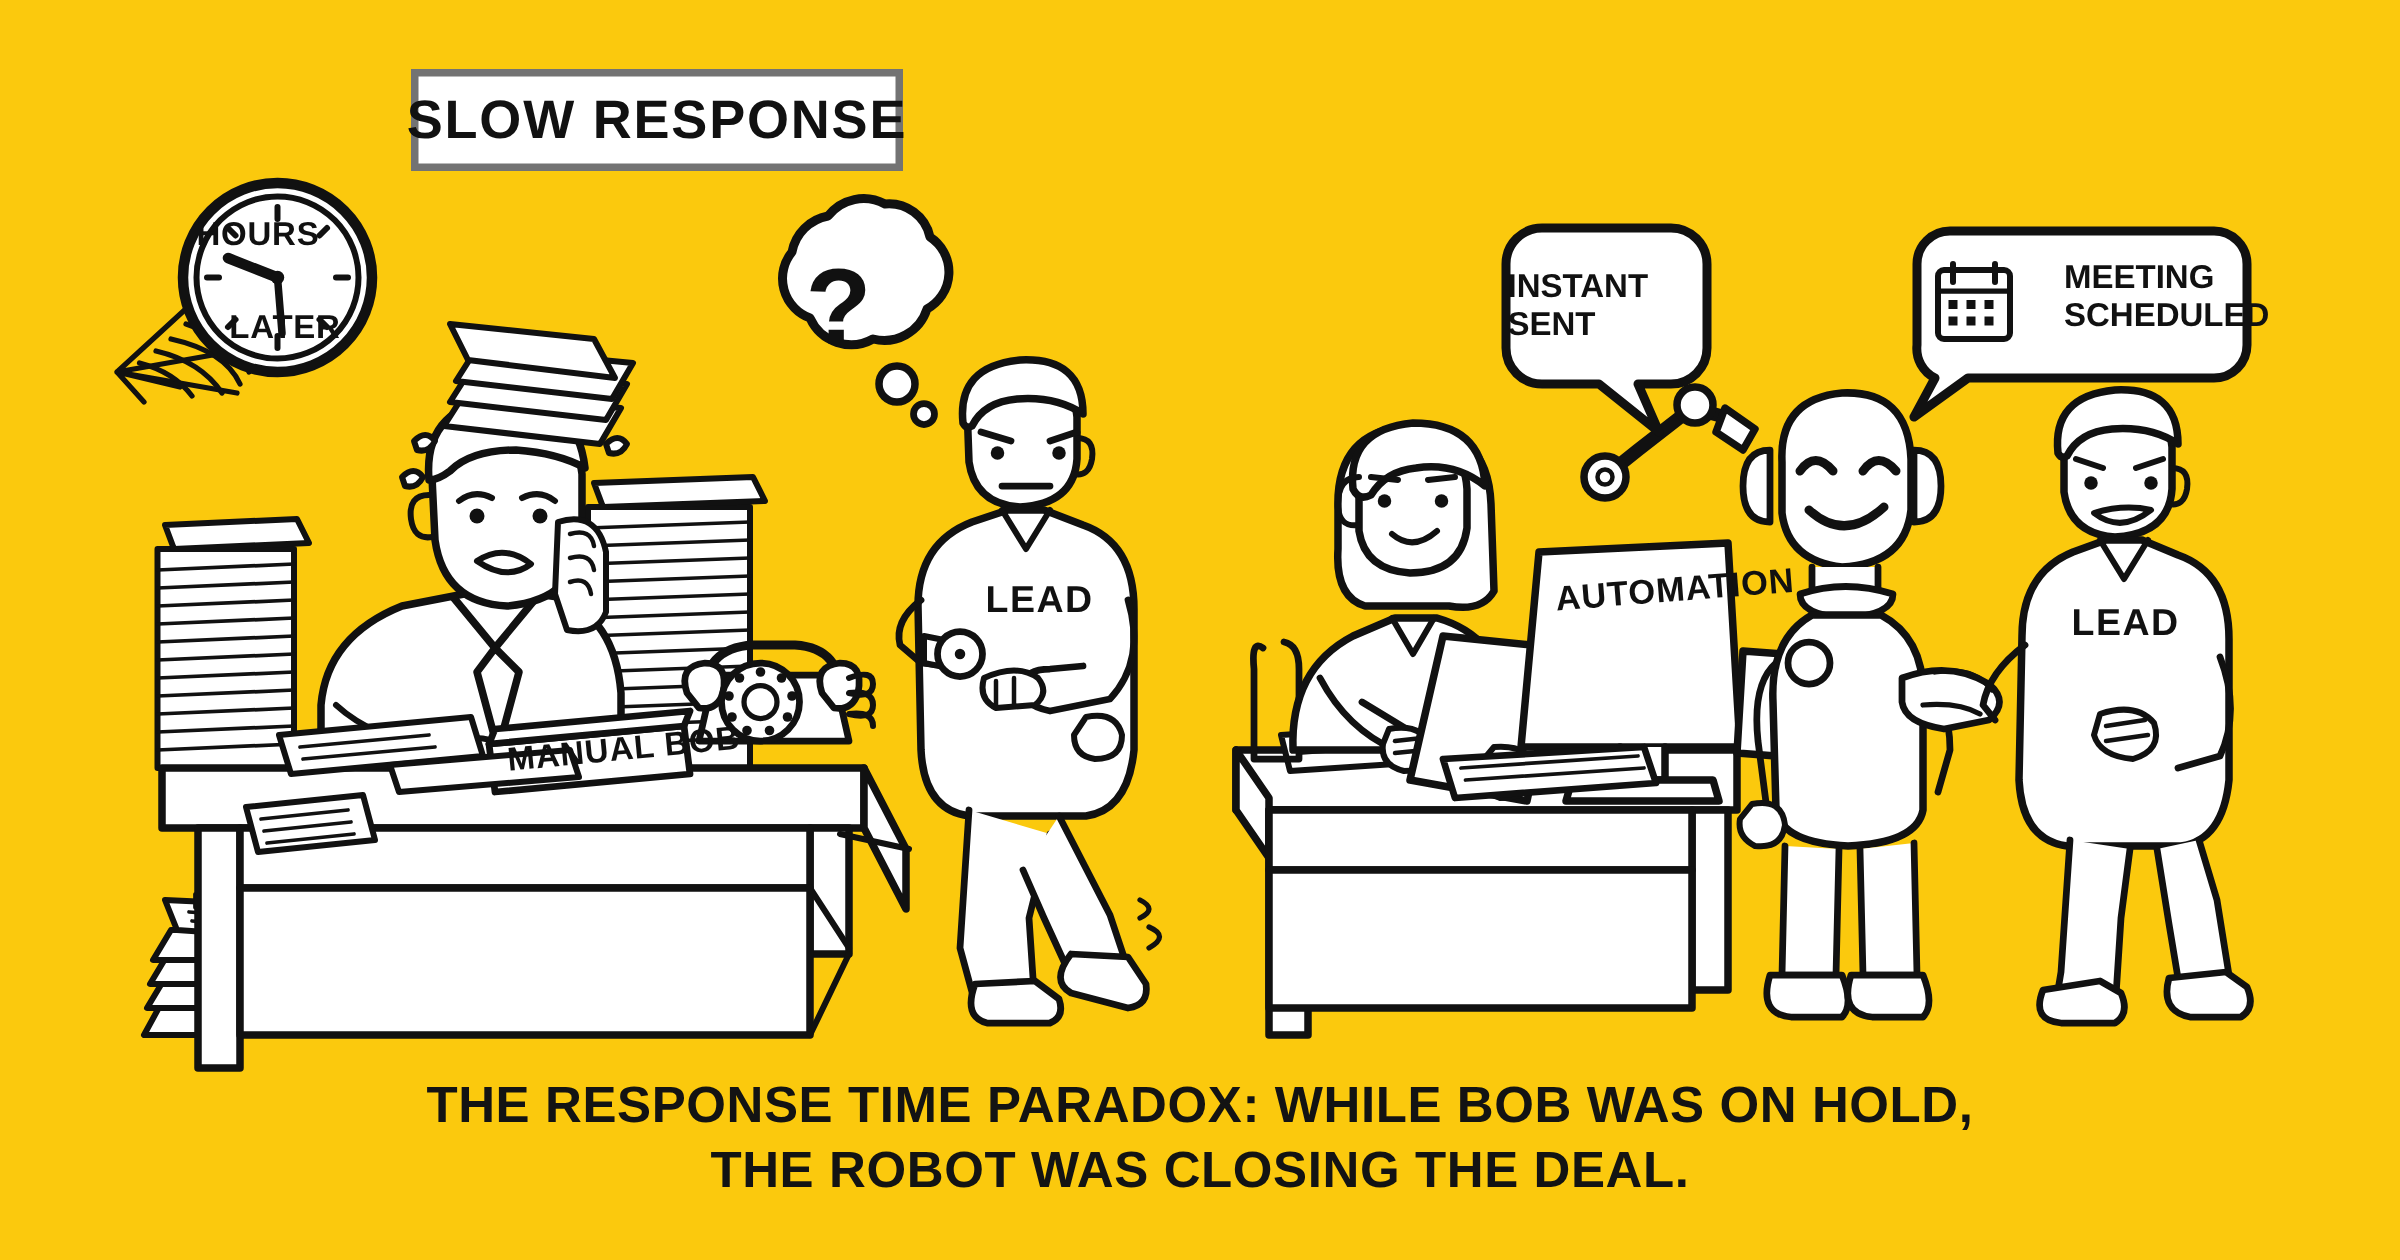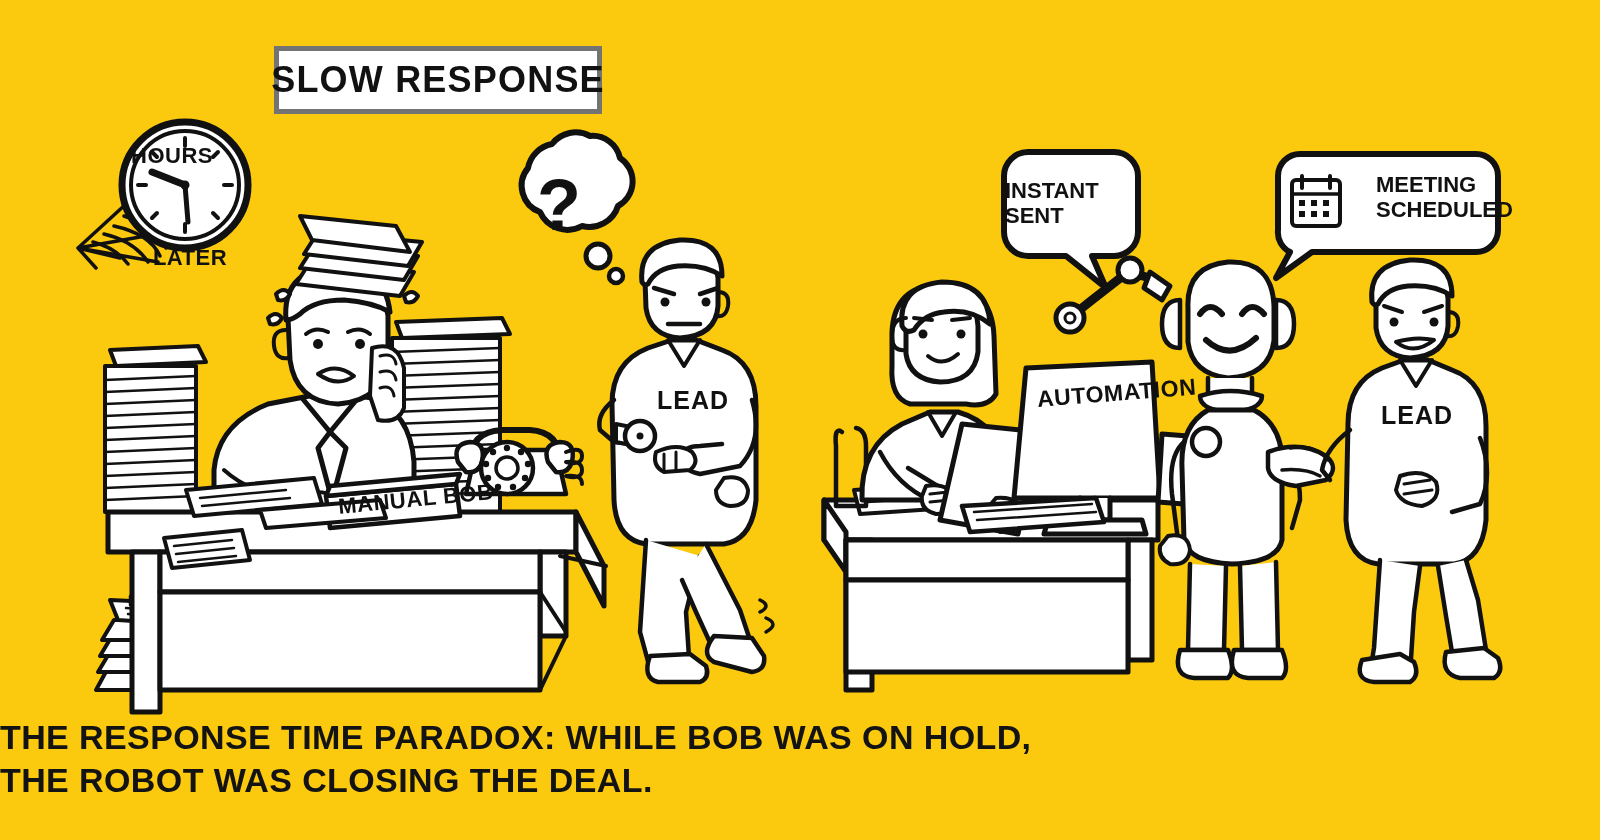--- a/index.html
+++ b/index.html
@@ -51,21 +51,21 @@
   .clock-word {
     position: absolute;
     color: #111111;
     font-weight: 700;
     font-size: 22px;
     letter-spacing: 0.5px;
     text-align: center;
     white-space: nowrap;
   }
   #clock-hours { left: 124px; top: 143px; width: 96px; }
-  #clock-later { left: 142px; top: 205px; width: 96px; margin-top: 40px; }
+  #clock-later { left: 142px; top: 205px; width: 96px; }
 
   
   .overlay-text {
     position: absolute;
     color: #111111;
     font-weight: 700;
     white-space: nowrap;
   }
   #nameplate-text {
     left: 337px; top: 494px;
@@ -110,21 +110,21 @@
     font-size: 72px;
     font-weight: 700;
     color: #111111;
     line-height: 1;
   }
   
   #caption {
     position: absolute;
     left: 0; top: 716px;
     width: 1600px;
-    text-align: left;
+    text-align: center;
     color: #131313;
     font-weight: 700;
     font-size: 34px;
     line-height: 1.26;
     letter-spacing: 0.4px;
     white-space: pre-line;
   }
 </style>
 </head>
 <body>

